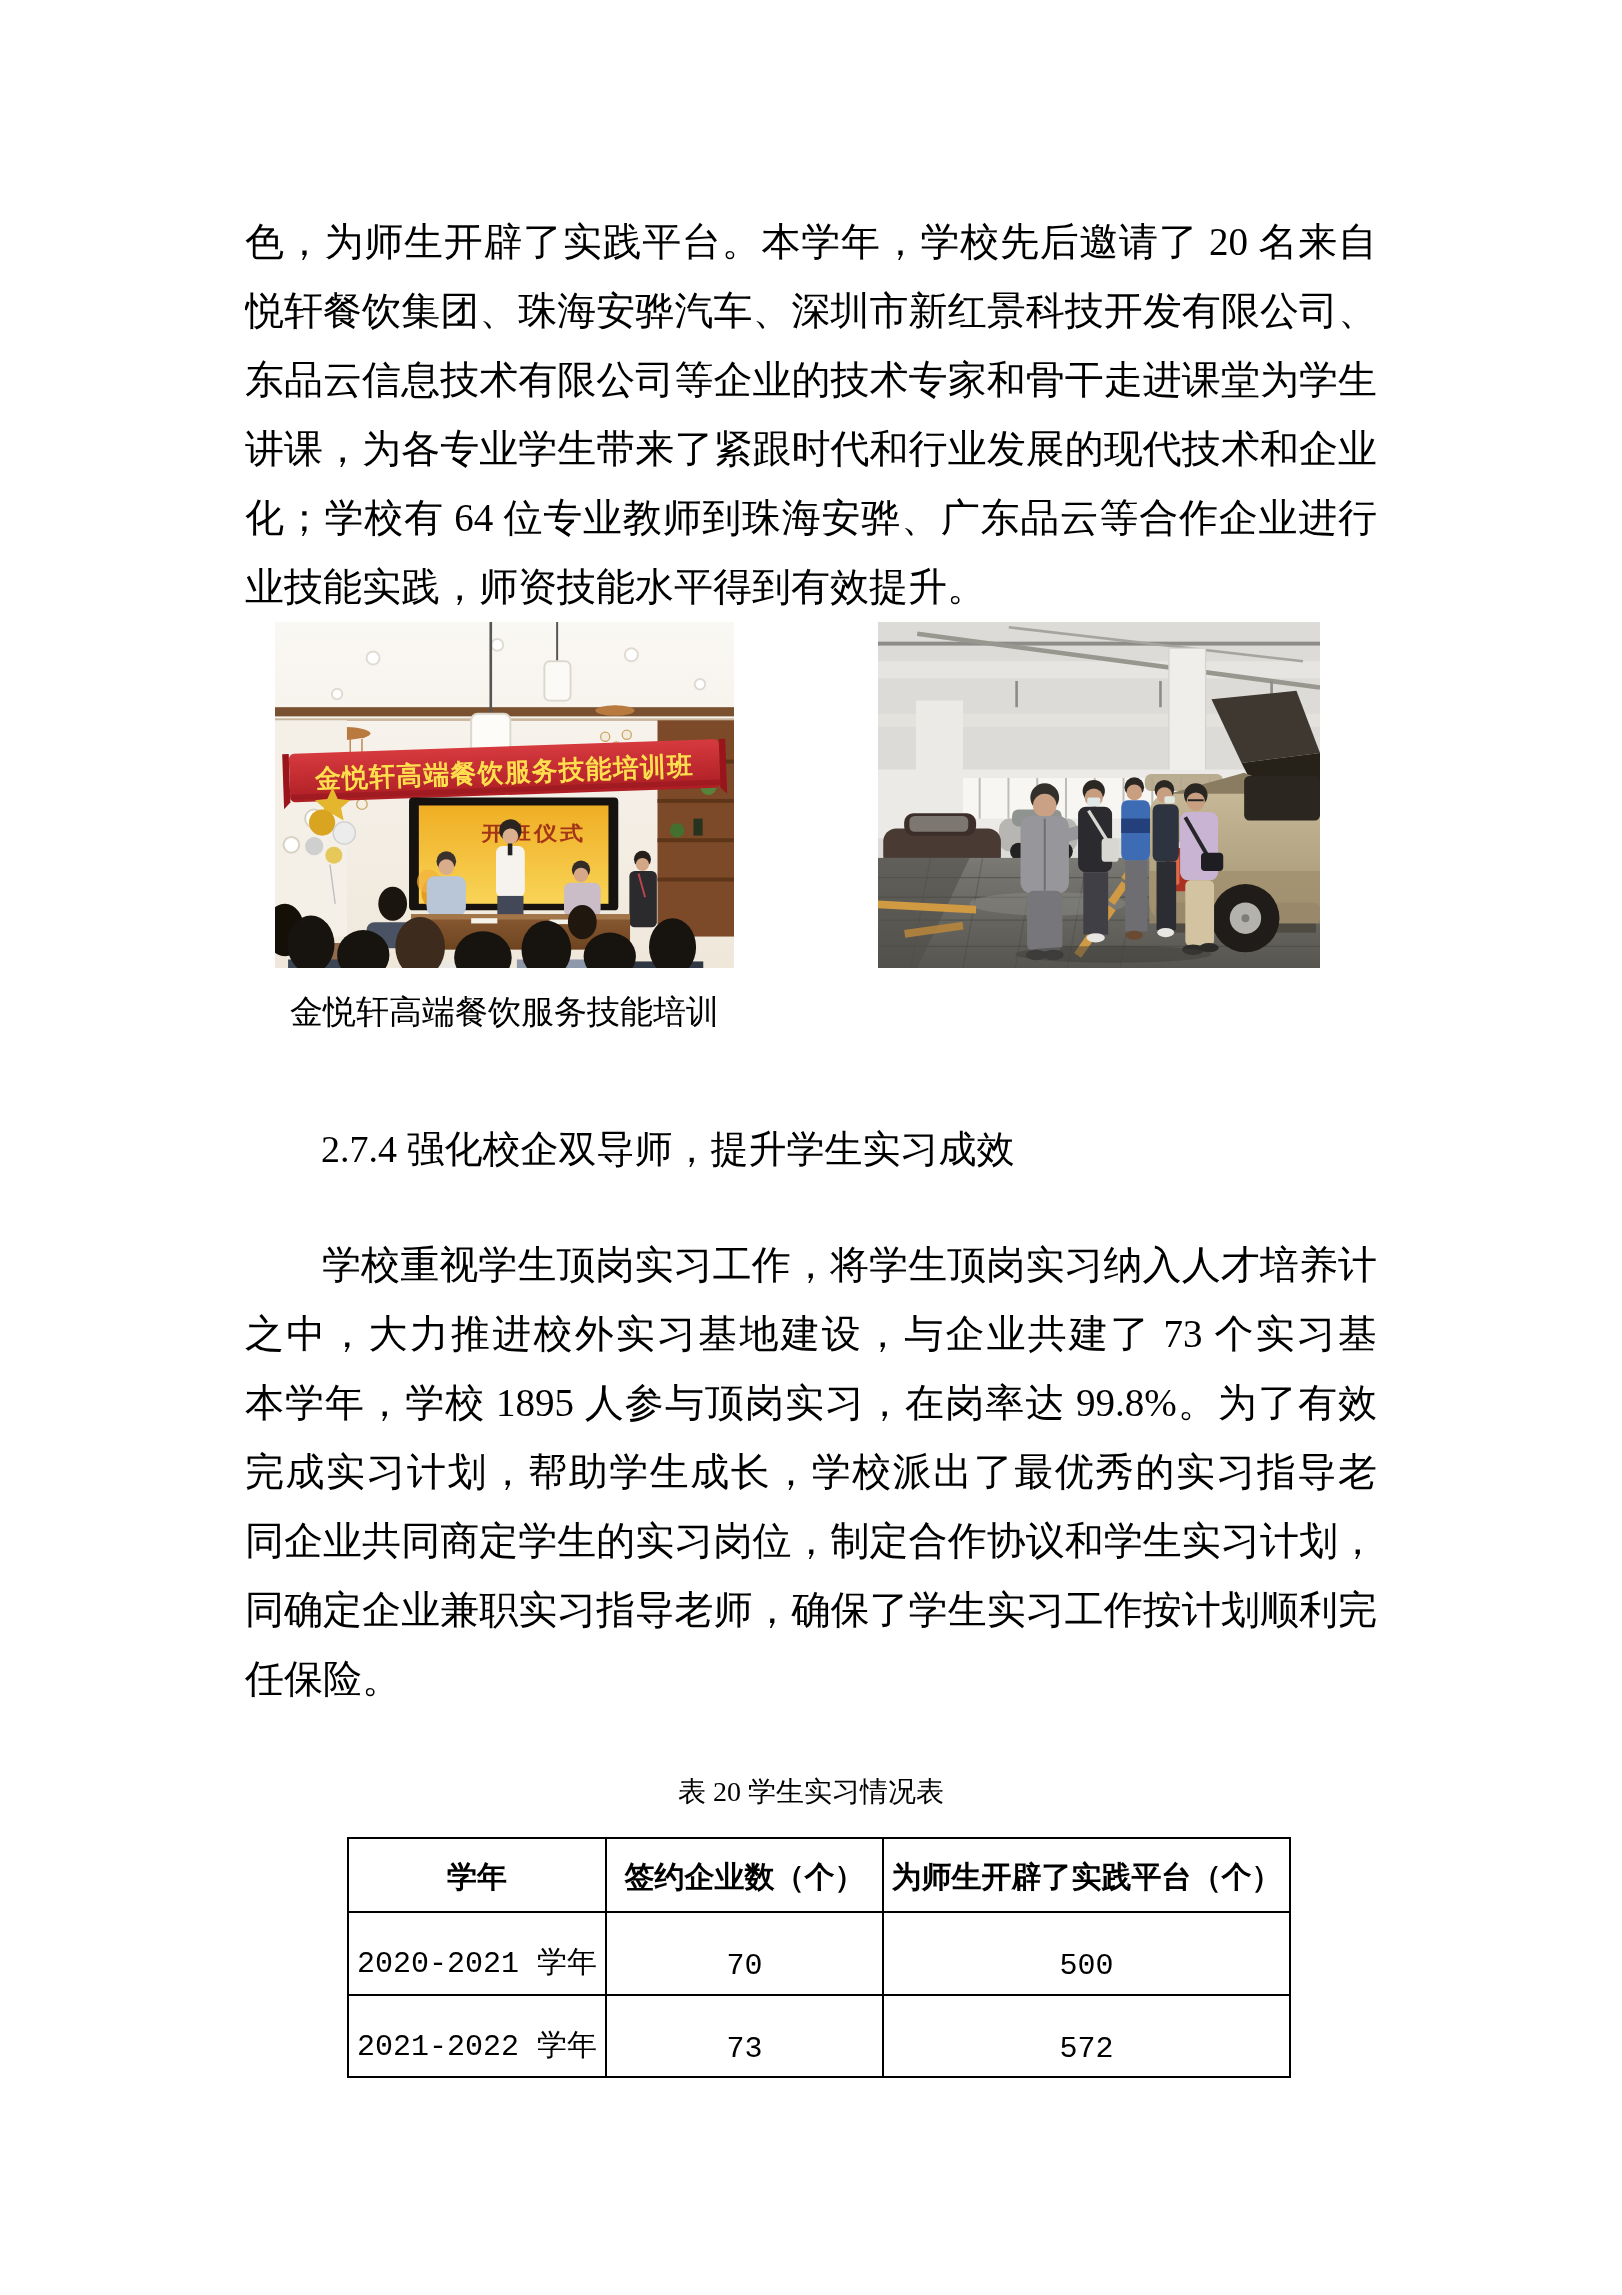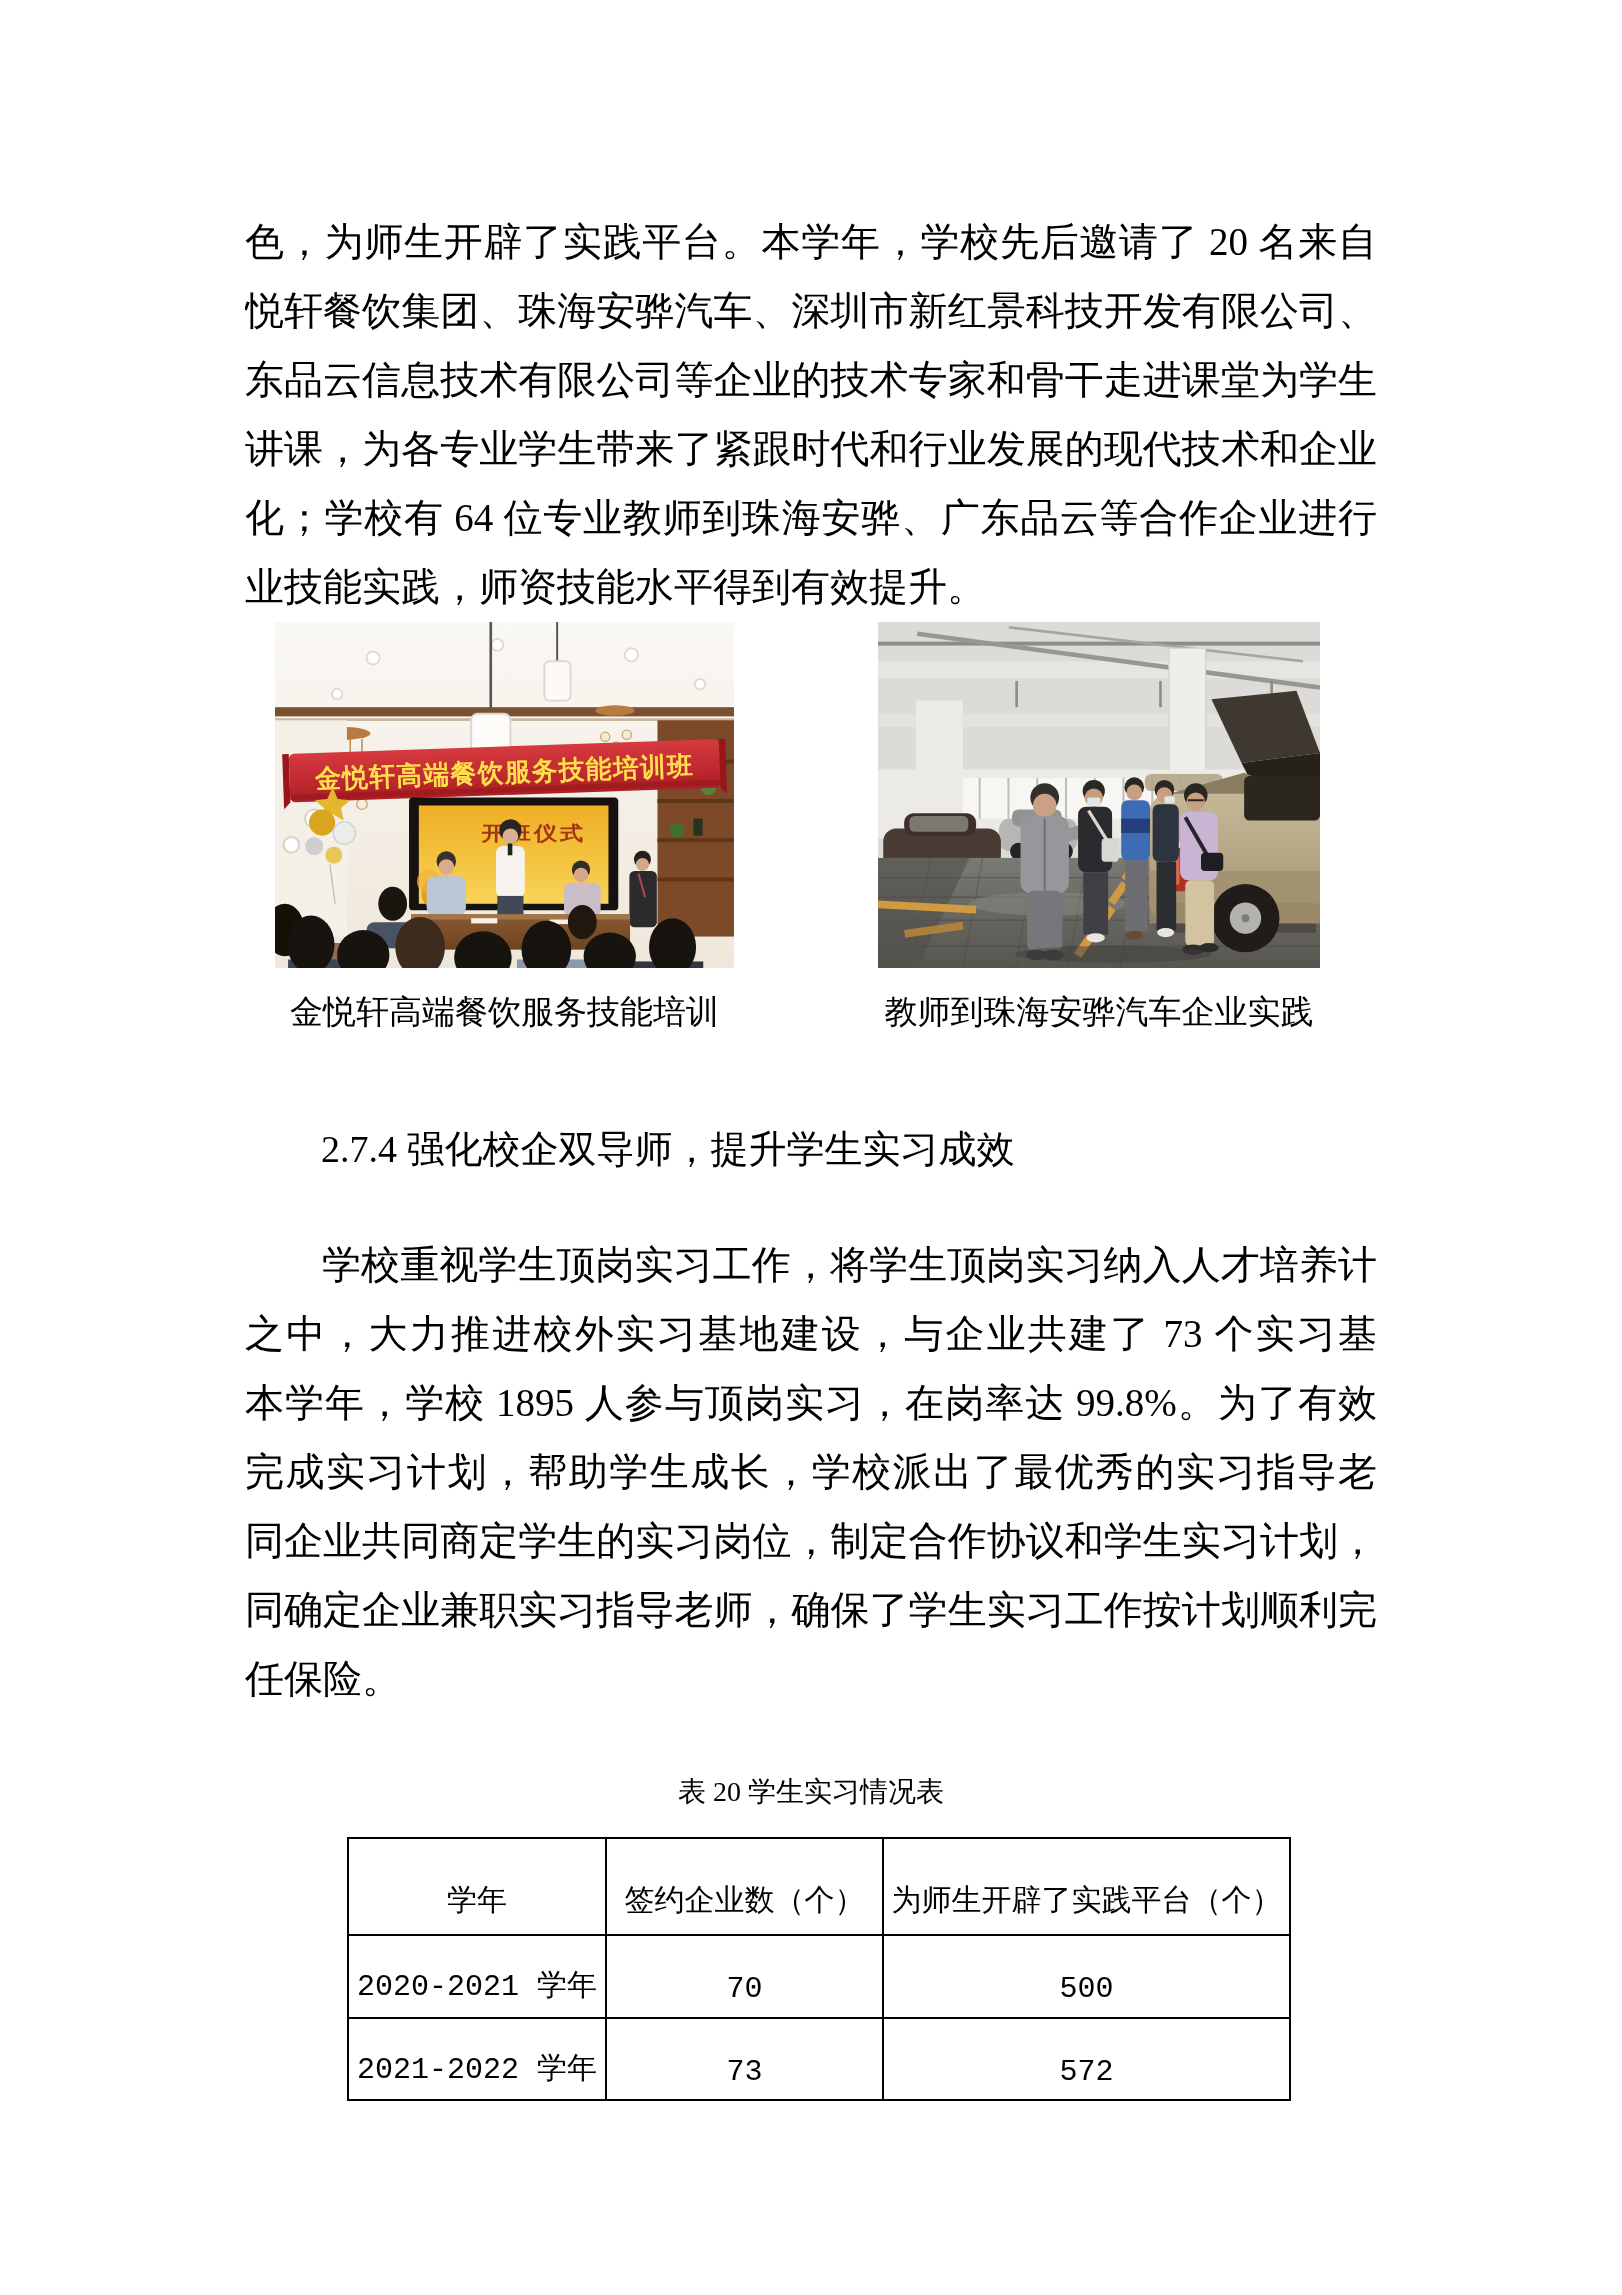--- a/index.html
+++ b/index.html
@@ -48,22 +48,22 @@
     position:absolute;left:347px;top:1837px;width:942px;
     border-collapse:collapse;table-layout:fixed;
   }
   table.tbl th,table.tbl td{
     border:2px solid #000;
     font-size:30px;
     text-align:center;
     overflow:hidden;
   }
   table.tbl th{
-    height:65px;vertical-align:middle;padding-top:29px;
-    font-weight:normal;
+    height:65px;vertical-align:middle;padding-top:6px;
+    font-weight:bold;
   }
   table.tbl td{
     height:69px;vertical-align:bottom;padding-bottom:10.5px;
     font-weight:normal;
     font-family:Liberation Mono, monospace;
   }
   .pageno{
     position:absolute;left:0;top:2140px;width:1623px;
     text-align:center;
     font-family:"Liberation Sans","DejaVu Sans",sans-serif;
@@ -363,21 +363,20 @@
         <rect x="494" y="352" width="34" height="28" rx="6" fill="#1e1e22"></rect>
         <rect x="470" y="394" width="44" height="100" rx="8" fill="#d3c3a0"></rect>
         <ellipse cx="482" cy="500" rx="17" ry="8" fill="#2e2c29"></ellipse>
         <ellipse cx="506" cy="497" rx="15" ry="7" fill="#2e2c29"></ellipse>
         <ellipse cx="360" cy="507" rx="150" ry="13" fill="#3f3e39" opacity="0.5"></ellipse>
       </g>
     </svg>
   </div>
 
   <div class="fig-caption cap-left">金悦轩高端餐饮服务技能培训班</div>
-  <div class="fig-caption cap-right">教师到珠海安骅汽车企业实践</div>
 
   <div class="heading">2.7.4 强化校企双导师，提升学生实习成效</div>
 
   <div class="para" style="top:1230px;">
     <div class="tline indent">学校重视学生顶岗实习工作，将学生顶岗实习纳入人才培养计划</div>
     <div class="tline">之中，大力推进校外实习基地建设，与企业共建了 73 个实习基地。</div>
     <div class="tline">本学年，学校 1895 人参与顶岗实习，在岗率达 99.8%。为了有效地</div>
     <div class="tline">完成实习计划，帮助学生成长，学校派出了最优秀的实习指导老师，</div>
     <div class="tline">同企业共同商定学生的实习岗位，制定合作协议和学生实习计划，共</div>
     <div class="tline">同确定企业兼职实习指导老师，确保了学生实习工作按计划顺利完成。</div>

